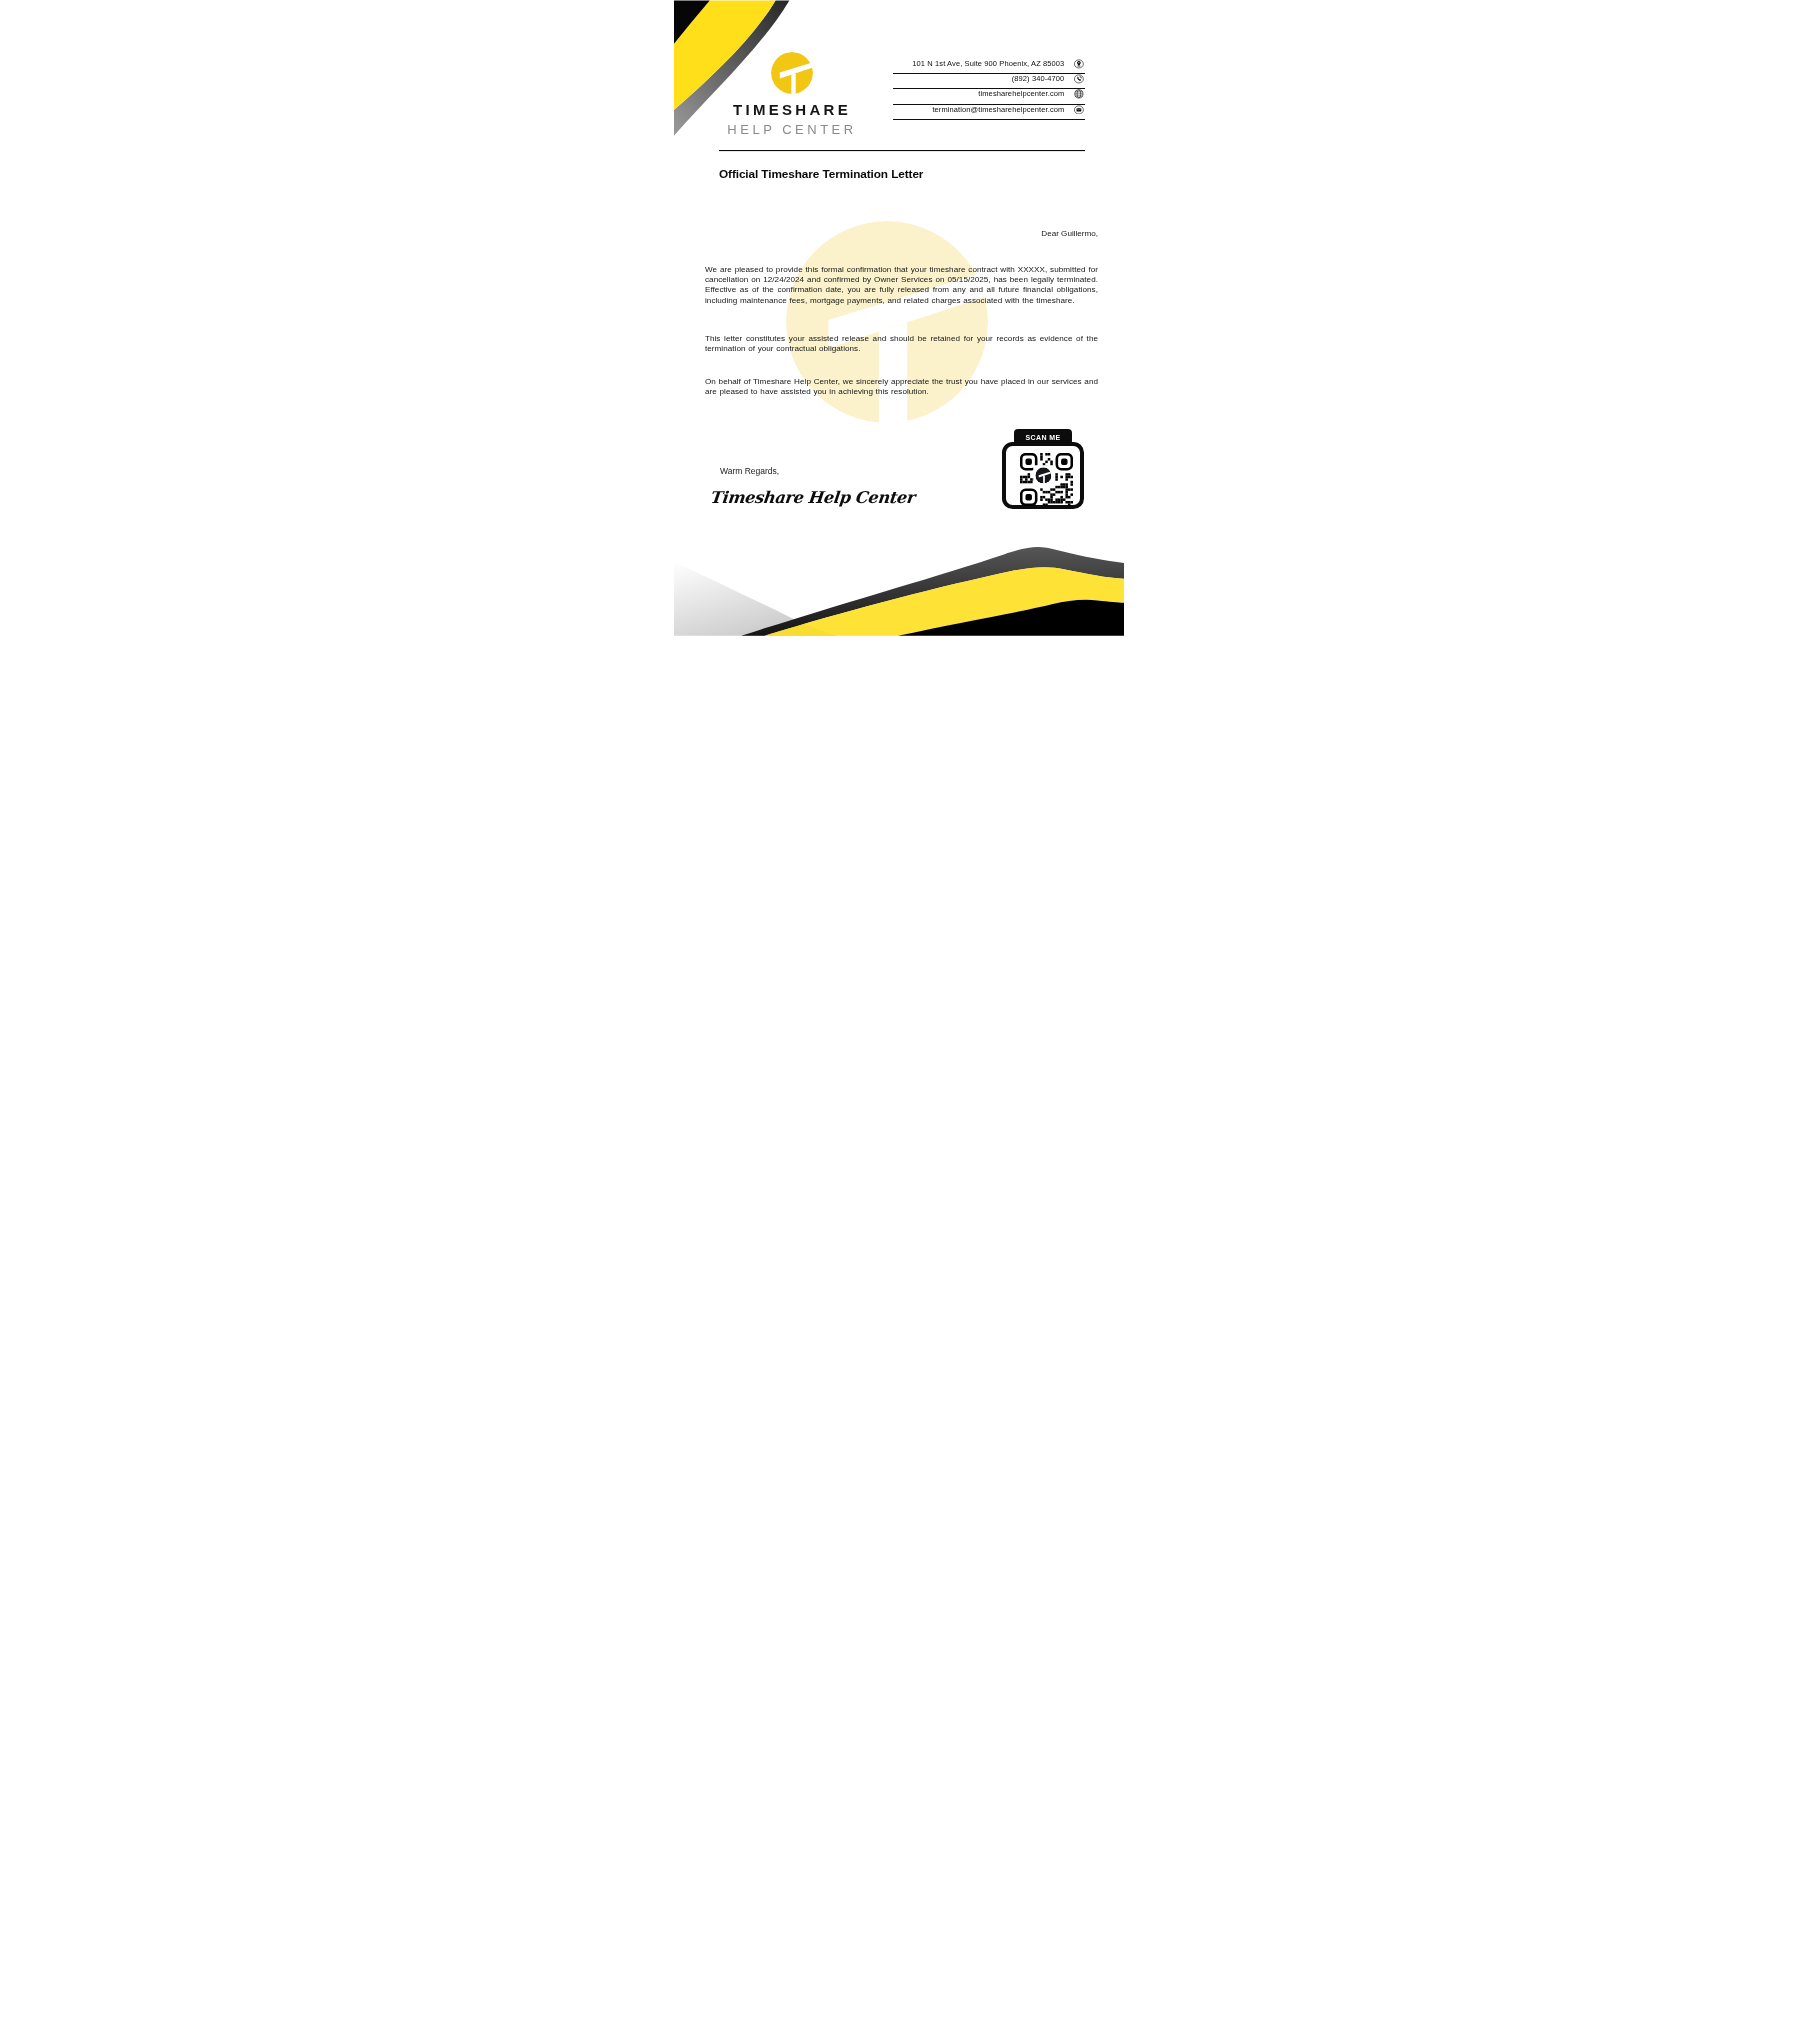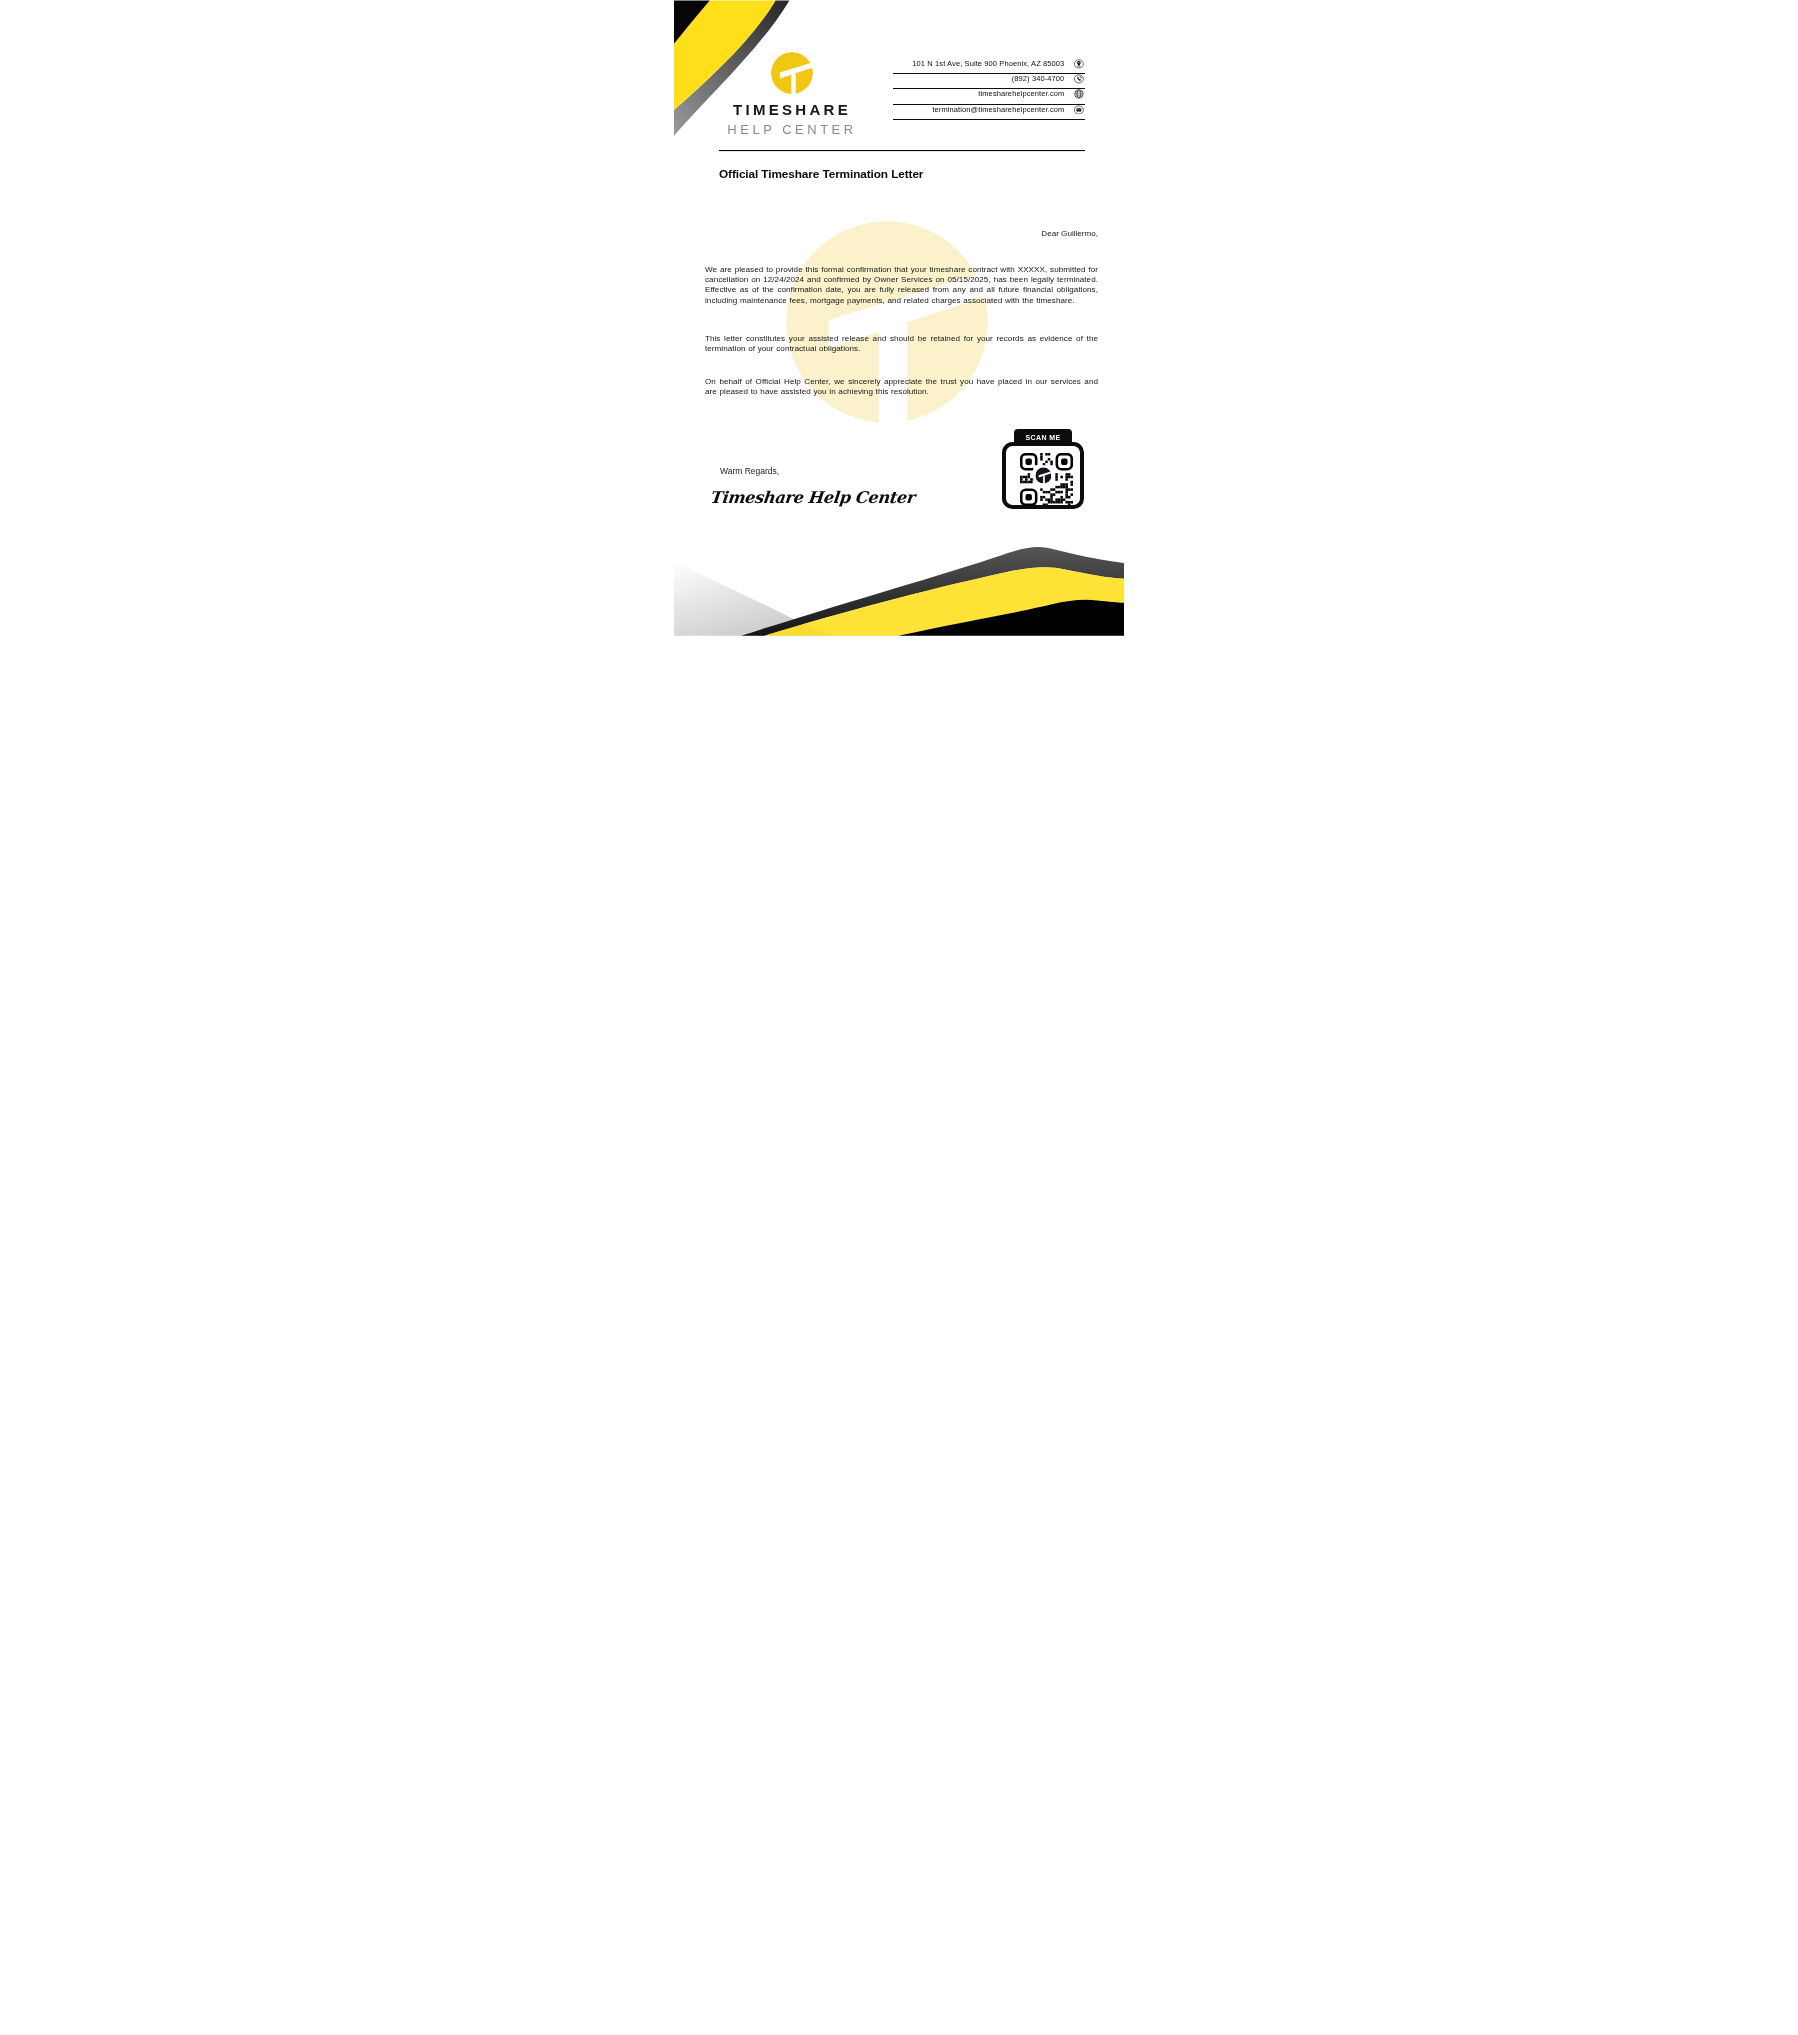--- a/index.html
+++ b/index.html
@@ -138,21 +138,21 @@
       </svg>
     </div>
   </div>
 
   <div class="abs header-rule"></div>
 
   <div class="abs title">Official Timeshare Termination Letter</div>
   <div class="abs body-text salutation">Dear Guillermo,</div>
   <div class="abs body-text para p1">We are pleased to provide this formal confirmation that your timeshare contract with XXXXX, submitted for cancellation on 12/24/2024 and confirmed by Owner Services on 05/15/2025, has been legally terminated. Effective as of the confirmation date, you are fully released from any and all future financial obligations, including maintenance fees, mortgage payments, and related charges associated with the timeshare.</div>
   <div class="abs body-text para p2">This letter constitutes your assisted release and should be retained for your records as evidence of the termination of your contractual obligations.</div>
-  <div class="abs body-text para p3">On behalf of Official Help Center, we sincerely appreciate the trust you have placed in our services and are pleased to have assisted you in achieving this resolution.</div>
+  <div class="abs body-text para p3">On behalf of Timeshare Help Center, we sincerely appreciate the trust you have placed in our services and are pleased to have assisted you in achieving this resolution.</div>
   <div class="abs closing">Warm Regards,</div>
   <div class="abs signature">Timeshare Help Center</div>
 
   <div class="abs qr-wrap">
     <div class="qr-frame">
       <svg class="qr-code" viewBox="0 0 131 131" id="qrsvg">
         <g id="qr-modules">
             <rect x="49.90" y="0.00" width="6.24" height="6.24" fill="#000"></rect>
             <rect x="62.38" y="0.00" width="6.24" height="6.24" fill="#000"></rect>
             <rect x="68.62" y="0.00" width="6.24" height="6.24" fill="#000"></rect>

